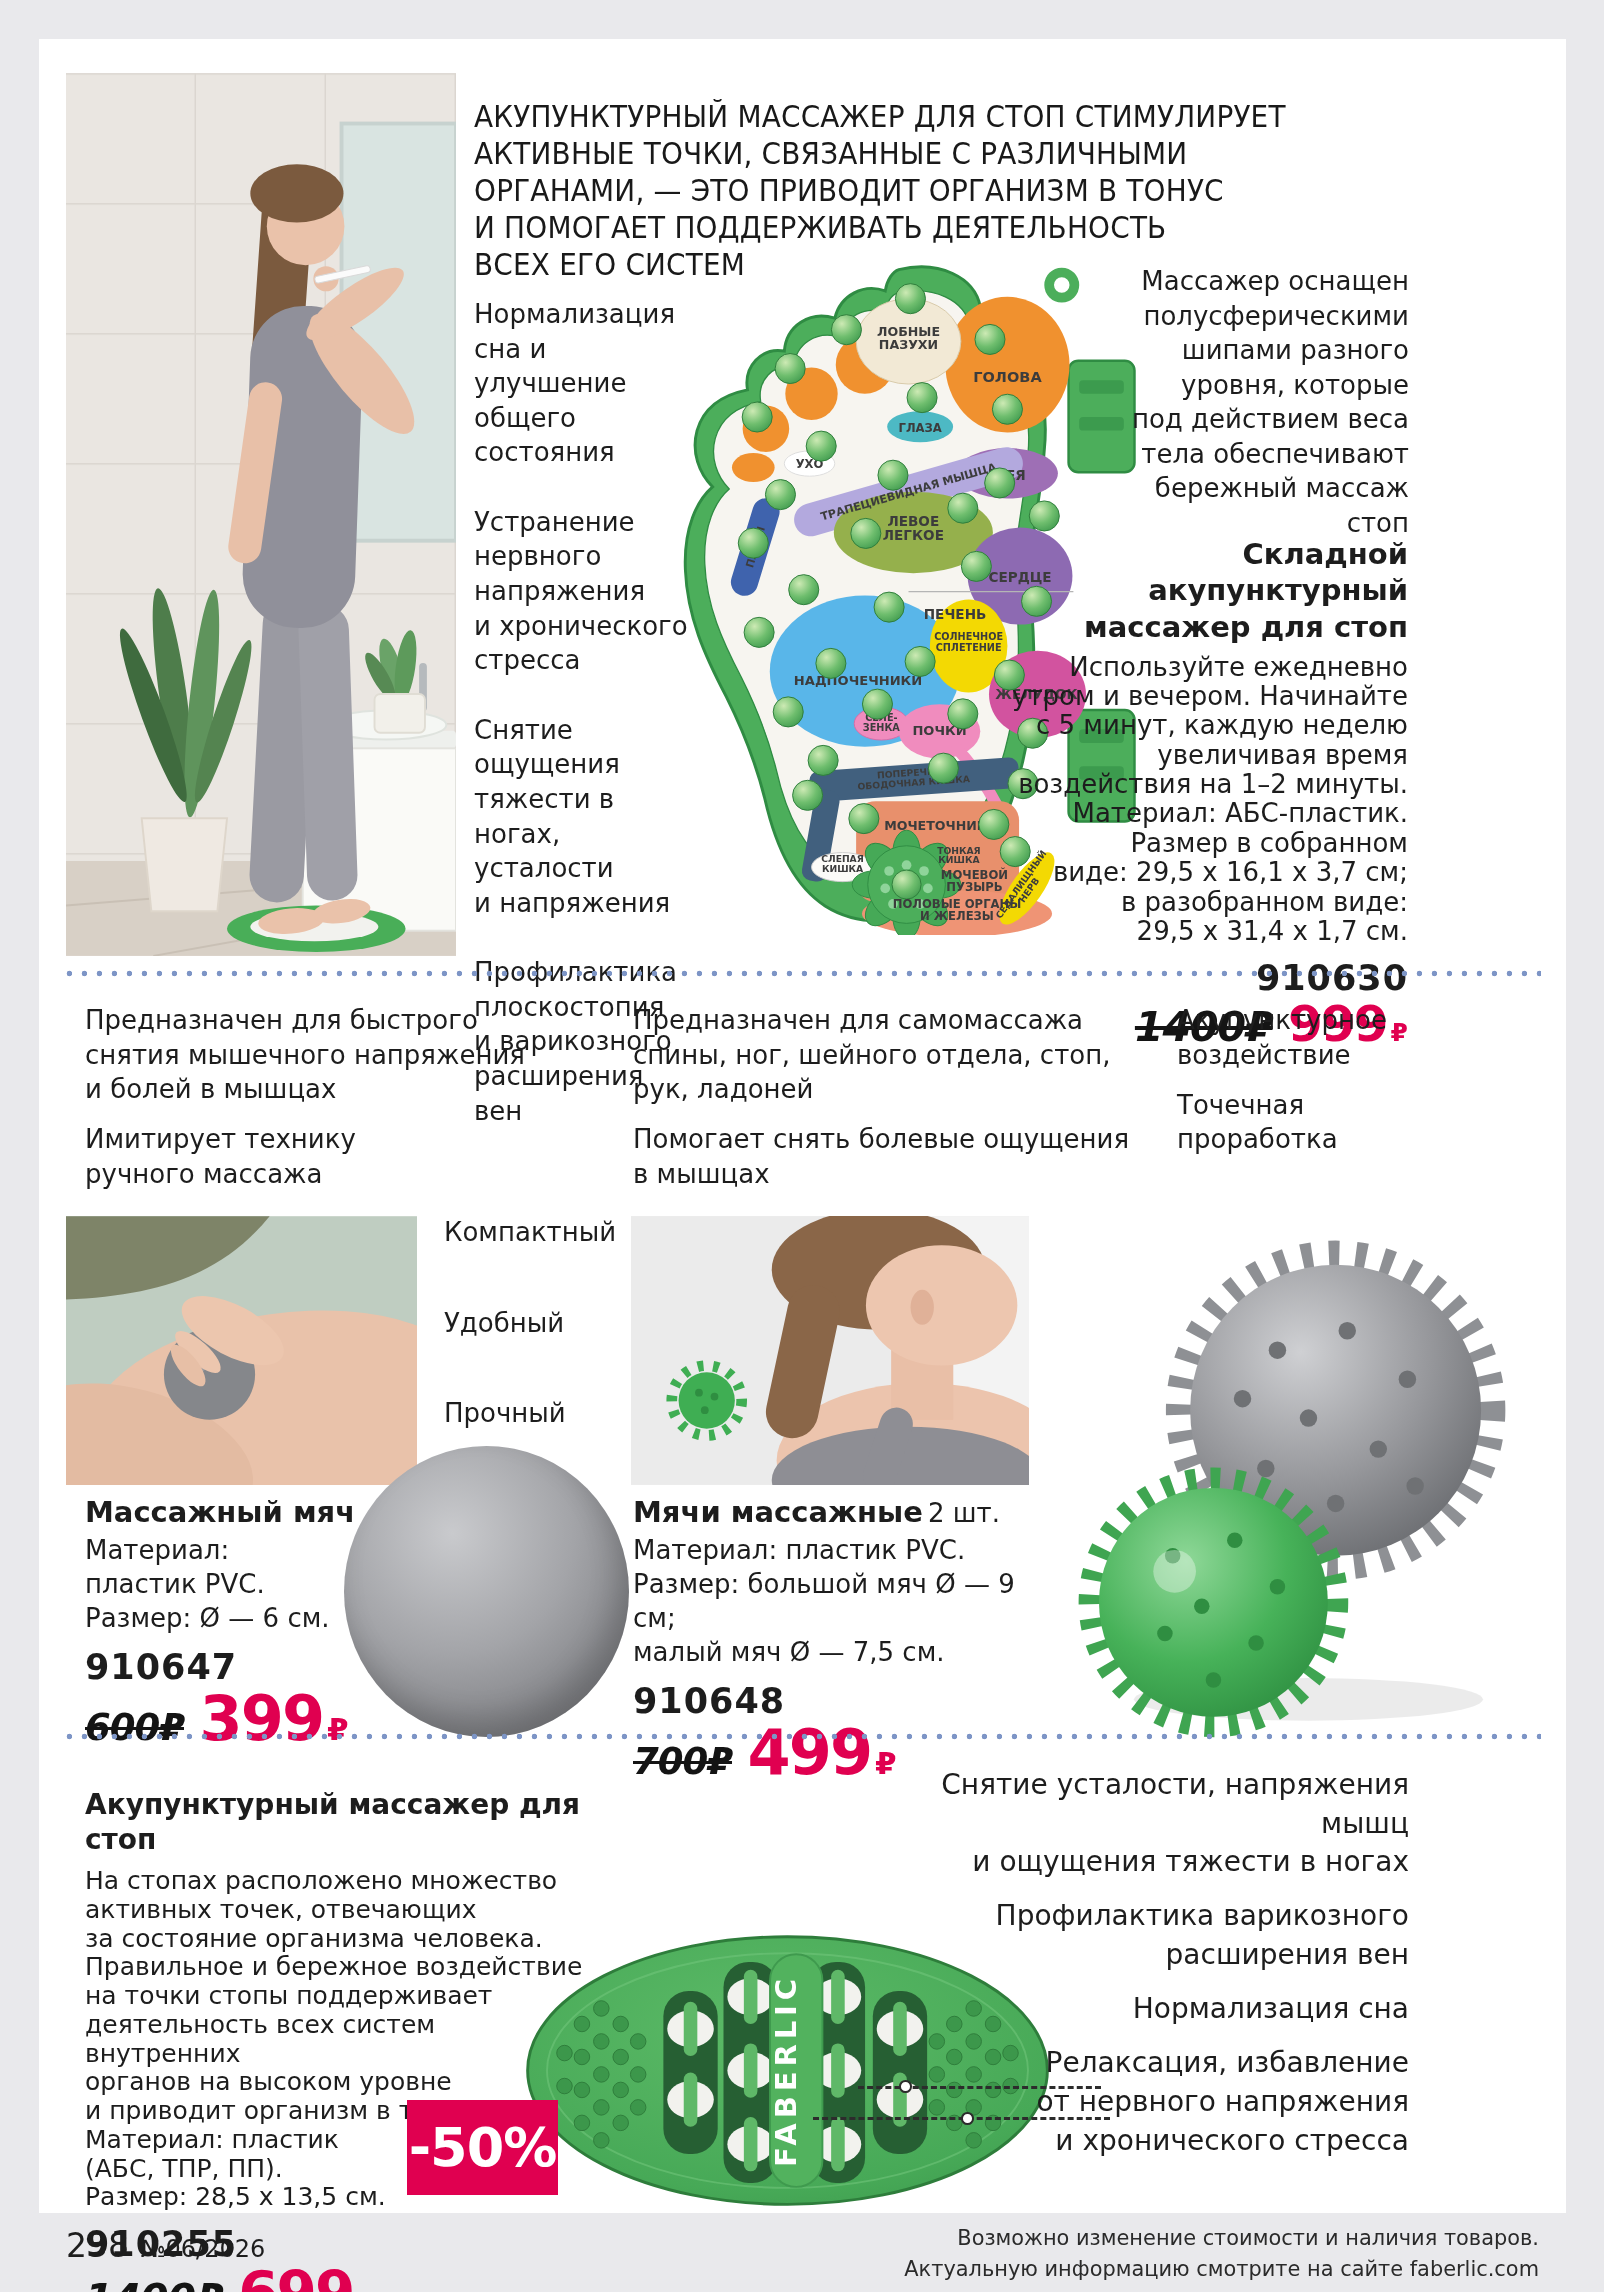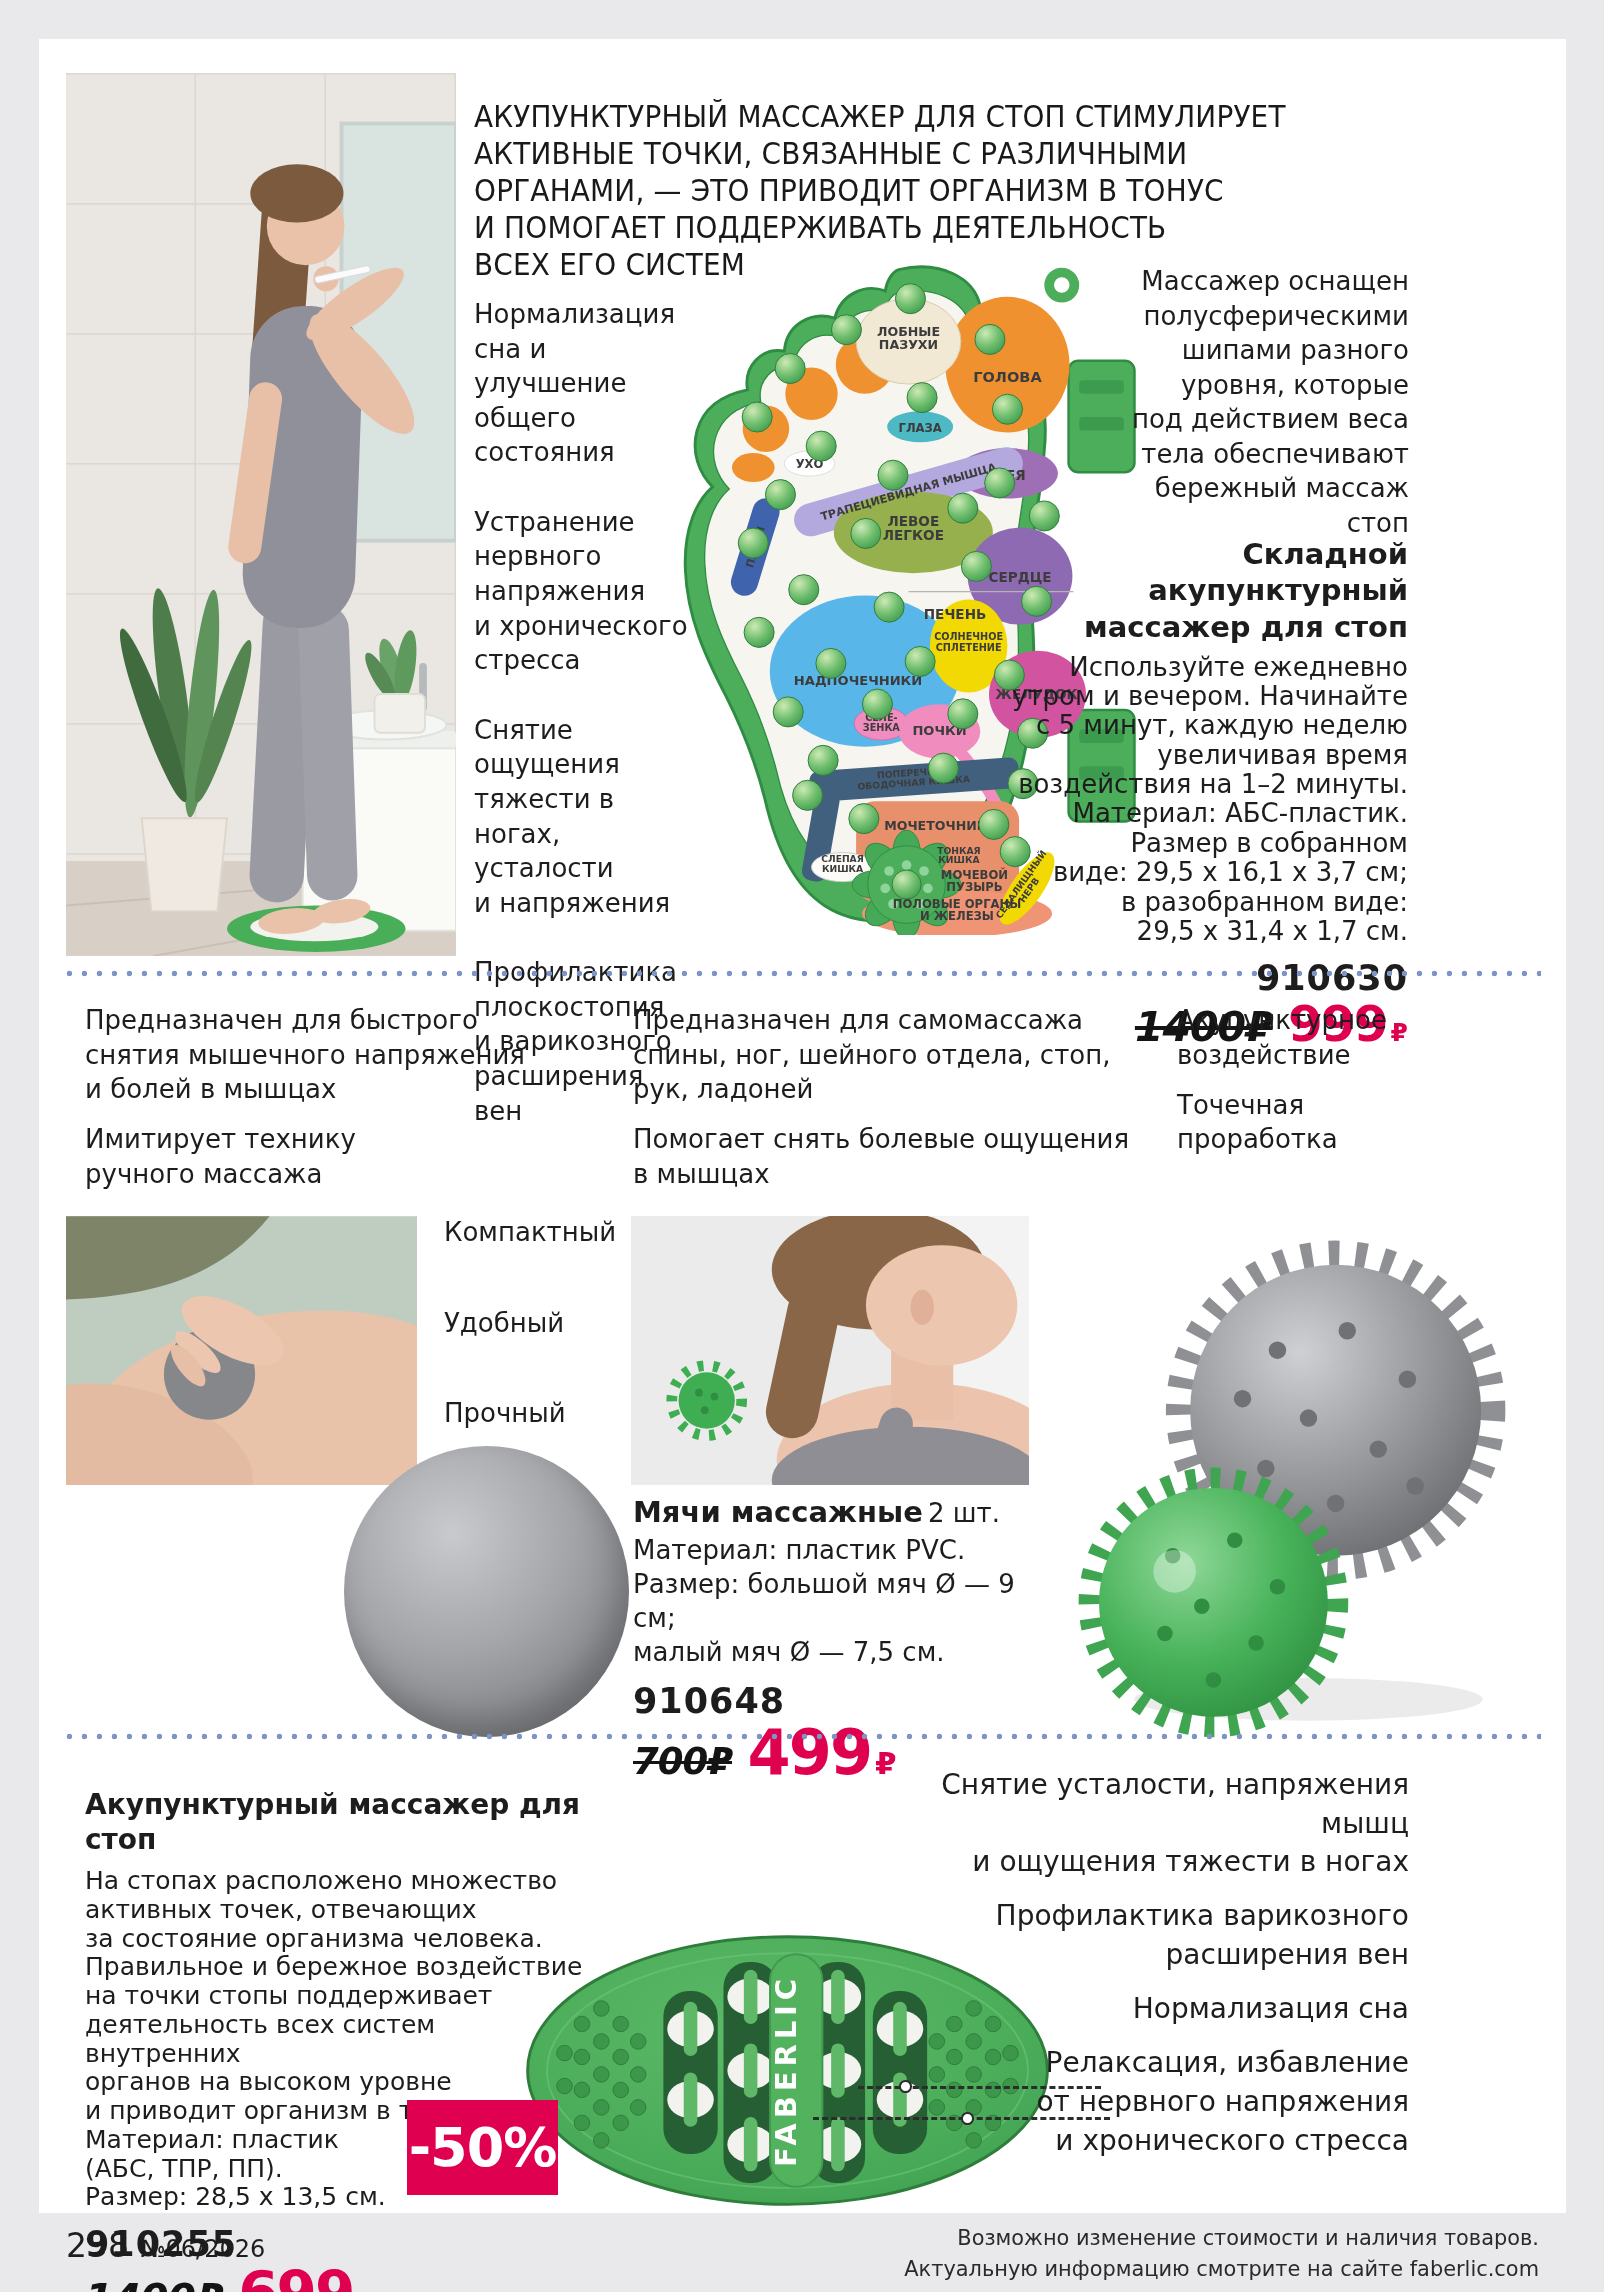--- a/index.html
+++ b/index.html
@@ -394,20 +394,31 @@
         <circle cx="214" cy="356" r="8" fill="#2f8e41"></circle>
       <circle cx="258" cy="404" r="8" fill="#2f8e41"></circle>
         <circle cx="180" cy="424" r="8" fill="#2f8e41"></circle>
       <circle cx="236" cy="462" r="8" fill="#2f8e41"></circle>
         <circle cx="142" cy="452" r="8" fill="#2f8e41"></circle>
       <circle cx="192" cy="500" r="8" fill="#2f8e41"></circle>
       <circle cx="152" cy="388" r="22" fill="#fff" opacity=".35"></circle>
     </g>
   </svg>
 
+  <div class="abs" style="left:85px;top:1494px;width:291px;">
+    <div class="title">Массажный мяч</div>
+    <div class="t27 pre" style="line-height:1.3;margin-top:3.9px;">Материал:
+пластик PVC.
+Размер: Ø — 6 см.</div>
+    <div class="art">910647</div>
+    <div class="price-row">
+      <span class="old sm">600₽</span>
+      <span class="new lg"><span>399</span><span class="rub">₽</span></span>
+    </div>
+  </div>
 
   <div class="abs" style="left:633px;top:1494px;width:417px;">
     <div>
       <span class="title">Мячи массажные</span>
       <span class="t27">2 шт.</span>
     </div>
     <div class="t27 pre" style="line-height:1.3;margin-top:3.9px;">Материал: пластик PVC.
 Размер: большой мяч Ø — 9 см;
 малый мяч Ø — 7,5 см.</div>
     <div class="art">910648</div>

